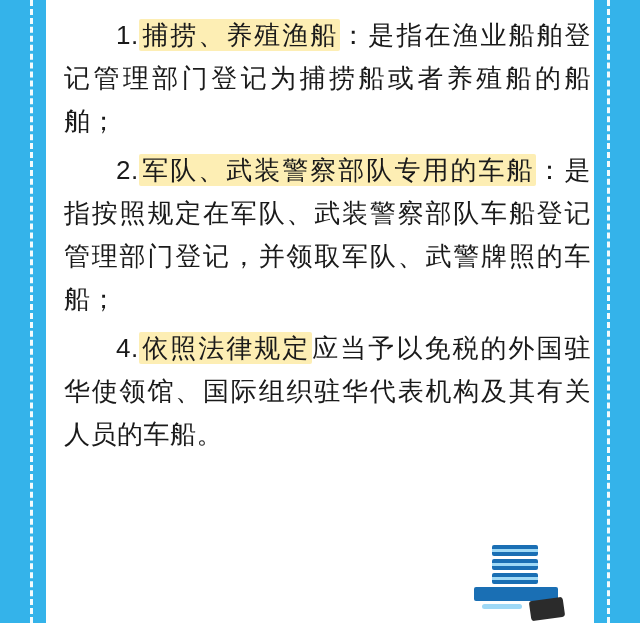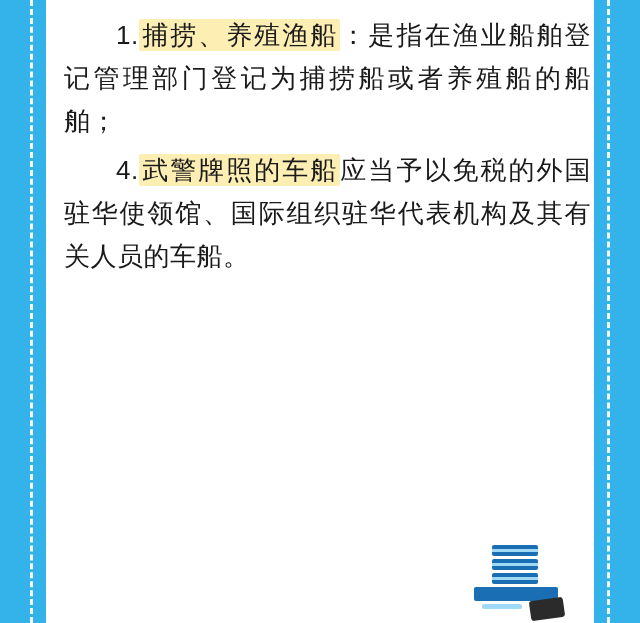--- a/index.html
+++ b/index.html
@@ -136,24 +136,27 @@
   <div class="band right">
     <div class="dash"></div>
   </div>
 
   <div class="content">
 
     <p class="para">
       <span class="indent"></span><span>1.</span><span class="hl">捕捞、养殖渔船</span><span>：是指在渔业船舶登记管理部门登记为捕捞船或者养殖船的船舶；</span>
     </p>
 
+    <p class="para">
+      <span class="indent"></span><span>2.</span><span class="hl">军队、武装警察部队专用的车船</span><span>：是指按照规定在军队、武装警察部队车船登记管理部门登记，并领取军队、武警牌照的车船；</span>
+    </p>
 
 
     <p class="para">
-      <span class="indent"></span><span>4.</span><span class="hl">武警牌照的车船</span><span>应当予以免税的外国驻华使领馆、国际组织驻华代表机构及其有关人员的车船。</span>
+      <span class="indent"></span><span>4.</span><span class="hl">依照法律规定</span><span>应当予以免税的外国驻华使领馆、国际组织驻华代表机构及其有关人员的车船。</span>
     </p>
 
   </div>
 
   <div class="illus">
     <div class="book b1"></div>
     <div class="stripe s1"></div>
     <div class="book b2"></div>
     <div class="stripe s2"></div>
     <div class="book b3"></div>

